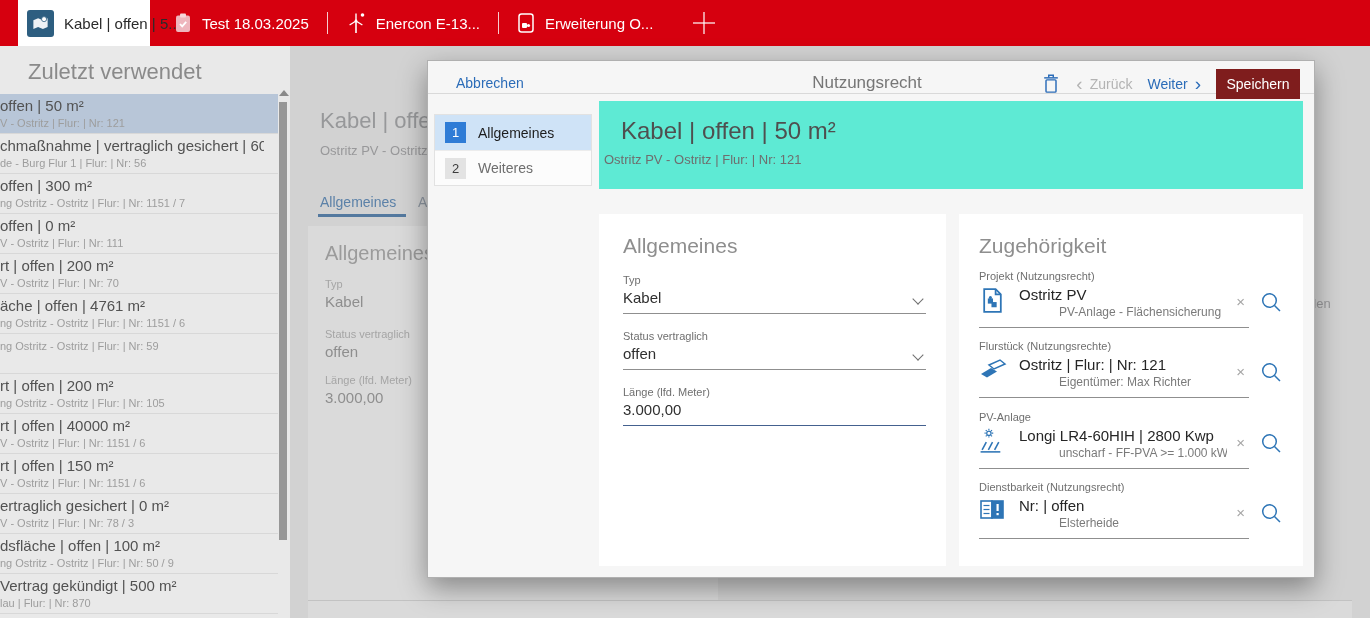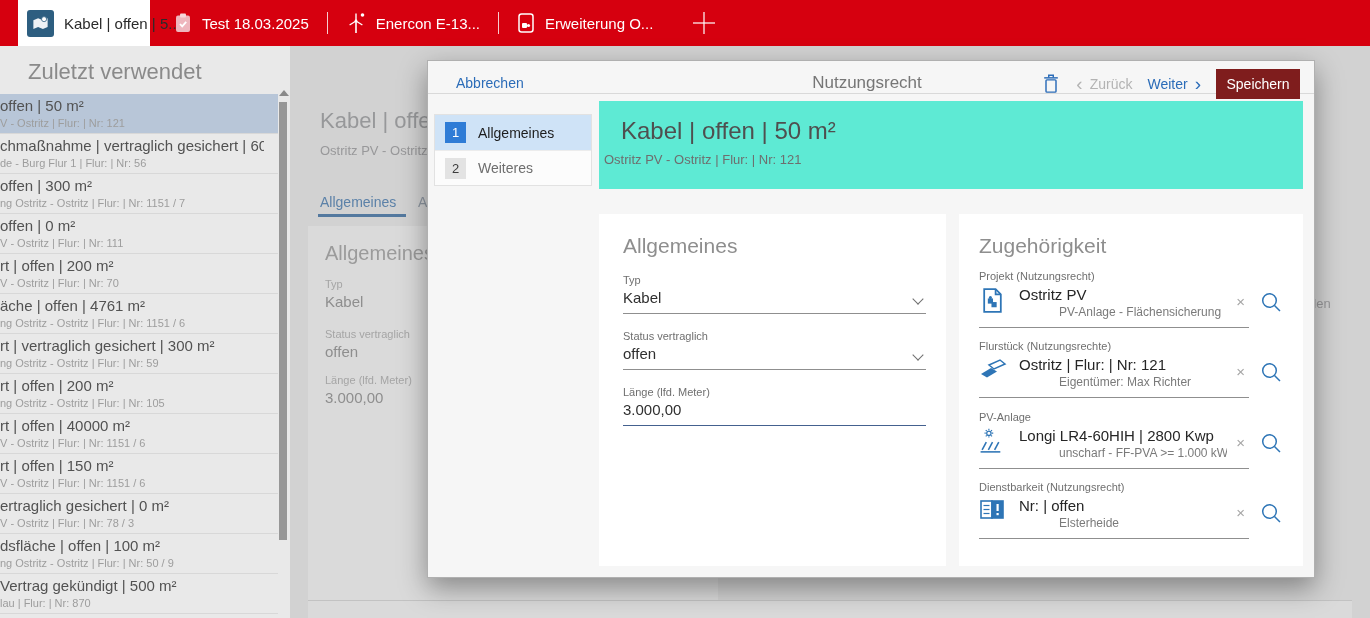--- a/index.html
+++ b/index.html
@@ -191,21 +191,20 @@
           <div class="sititle">rt | offen | 200 m²</div>
           <div class="sitsub">V - Ostritz | Flur: | Nr: 70</div>
         </div>
 
         <div class="sitem">
           <div class="sititle">äche | offen | 4761 m²</div>
           <div class="sitsub">ng Ostritz - Ostritz | Flur: | Nr: 1151 / 6</div>
         </div>
 
         <div class="sitem">
-          <div class="sititle">rt | vertraglich gesichert | 300 m²</div>
           <div class="sitsub">ng Ostritz - Ostritz | Flur: | Nr: 59</div>
         </div>
 
         <div class="sitem">
           <div class="sititle">rt | offen | 200 m²</div>
           <div class="sitsub">ng Ostritz - Ostritz | Flur: | Nr: 105</div>
         </div>
 
         <div class="sitem">
           <div class="sititle">rt | offen | 40000 m²</div>

